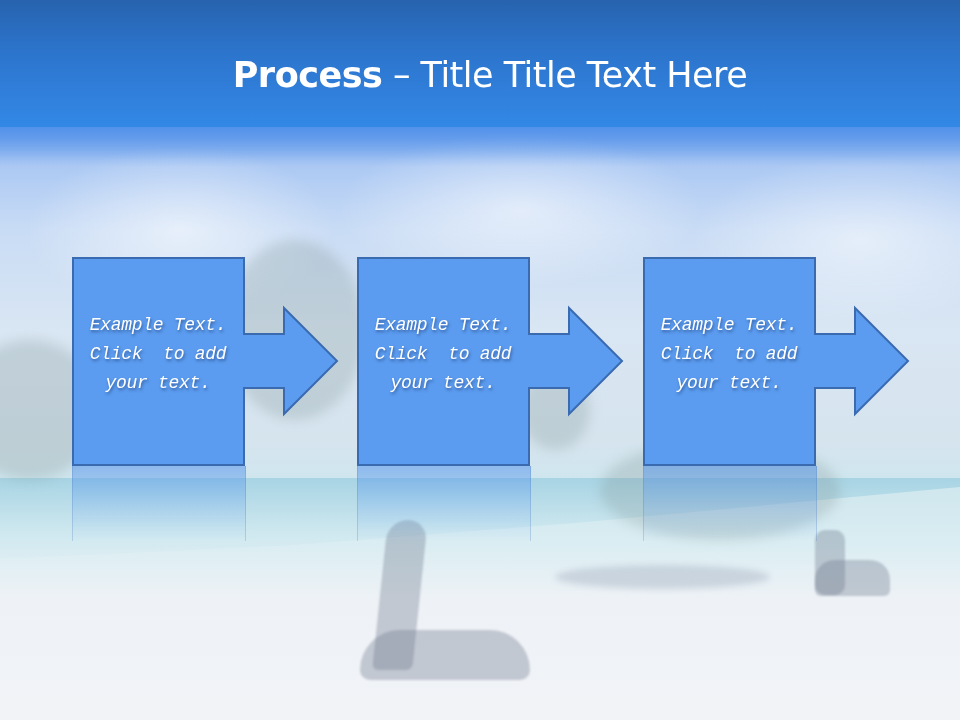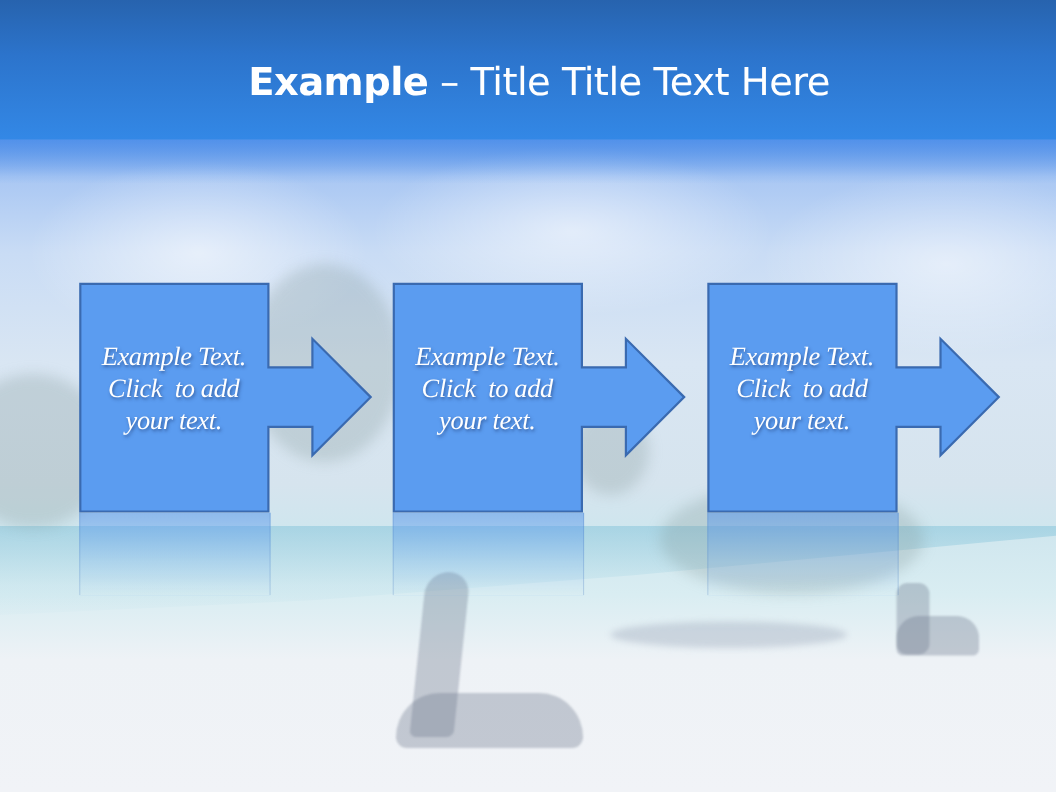--- a/index.html
+++ b/index.html
@@ -50,23 +50,23 @@
   }
   .title .bold { font-weight: bold; }
 
   .shape {
     position: absolute; top: 257px; width: 270px; height: 290px;
   }
   .shape svg { position: absolute; left: 0; top: 0; overflow: visible; }
   .shape-text {
     position: absolute; left: 0; top: 54px; width: 172px;
     text-align: center; color: #ffffff; font-style: italic;
-    font-size: 24px; line-height: 29px;
+    font-size: 18px; line-height: 29px;
     text-shadow: 1px 2px 3px rgba(20,40,90,0.55);
-    font-family: Liberation Serif, serif;
+    font-family: Liberation Mono, monospace;
     letter-spacing: -0.3px;
   }
   .shape-text span { display: block; white-space: pre; }
   .reflection {
     position: absolute; left: 0; top: 209px; width: 172px; height: 75px;
     background: linear-gradient(180deg, rgba(86,150,235,0.55), rgba(120,175,240,0.25) 60%, rgba(160,200,240,0));
     border-left: 1px solid rgba(70,120,190,0.25);
     border-right: 1px solid rgba(70,120,190,0.25);
   }
 </style>
@@ -83,21 +83,21 @@
   <div class="foliage" style="left:600px;top:440px;width:240px;height:100px;"></div>
   <div class="trunk" style="left:380px;top:520px;width:40px;height:150px;border-radius:20px 20px 6px 6px;transform:skewX(-6deg);"></div>
   <div class="trunk" style="left:360px;top:630px;width:170px;height:50px;border-radius:40px 40px 10px 10px;"></div>
   <div class="trunk" style="left:815px;top:530px;width:30px;height:65px;border-radius:10px;"></div>
   <div class="trunk" style="left:815px;top:560px;width:75px;height:36px;border-radius:20px 20px 6px 6px;"></div>
   <div class="shadow" style="left:555px;top:565px;width:215px;height:24px;"></div>
 
   <div class="header"></div>
   <div class="header-fade"></div>
   <div class="title">
-    <span class="bold">Example</span><span> – Title Title Text Here</span>
+    <span class="bold">Process</span><span> – Title Title Text Here</span>
   </div>
 
   <div class="shape" style="left:72px;">
     <div class="reflection"></div>
     <svg width="270" height="210">
       <path d="M1,1 L172,1 L172,77 L212,77 L212,51 L265,104 L212,157 L212,131 L172,131 L172,208 L1,208 Z" fill="#5b9cf0" stroke="#3a6ab0" stroke-width="2" stroke-linejoin="miter"></path>
     </svg>
     <div class="shape-text">
       <span>Example Text.</span>
       <span>Click  to add</span>

